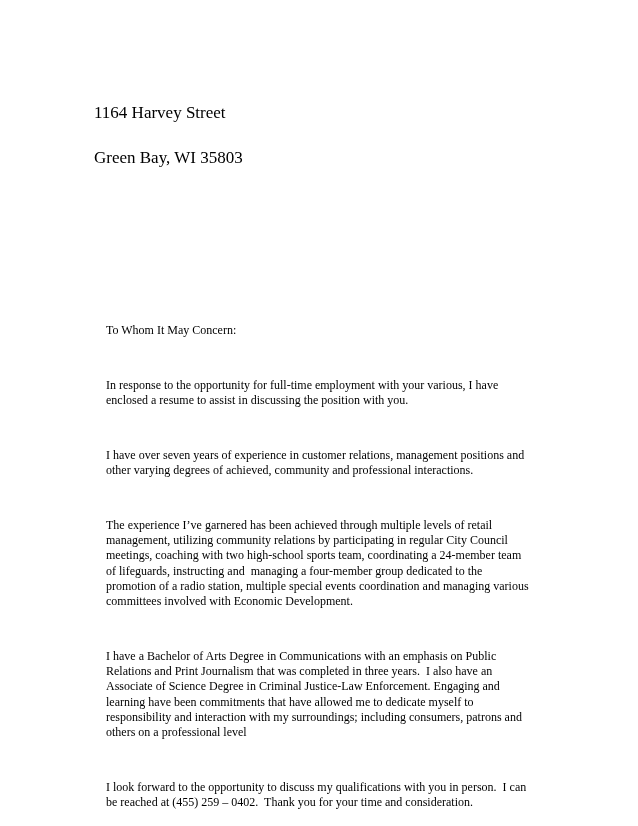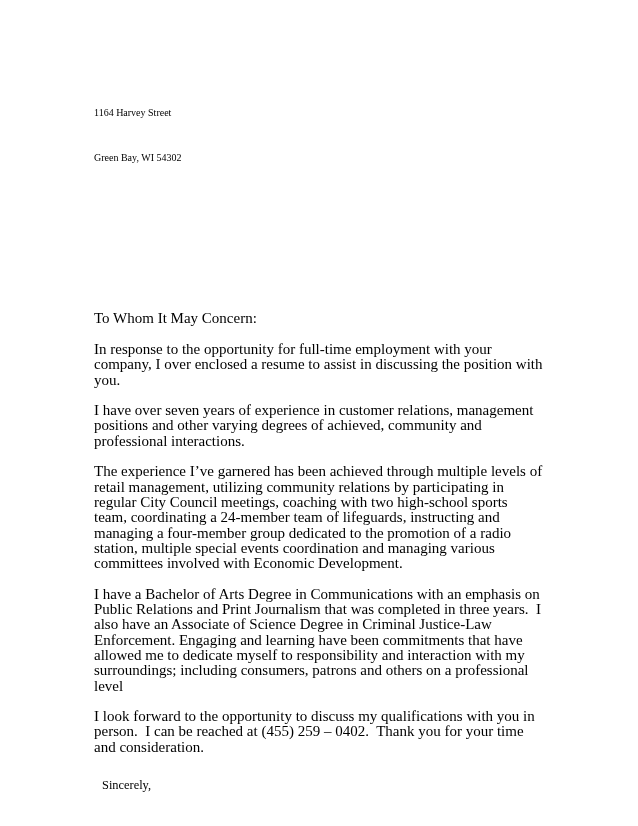--- a/index.html
+++ b/index.html
@@ -21,70 +21,70 @@
     background: #ffffff;
     overflow: hidden;
   }
   #letter {
     position: absolute;
     left: 94px;
     top: 74px;
     width: 450px;
   }
   .block {
-    font-size: 10px;
+    font-size: 17px;
     line-height: 15.3px;
     text-align: left;
     white-space: pre-wrap;
   }
   
   .address {
     margin: 0;
   }
   .address .line {
     display: block;
   }
   
   .gap-address-salutation { height: 115px; }
   .gap-para { height: 15.3px; }
   .gap-signature { height: 46px; }
   .gap-name-enclosures { height: 15.3px; }
 
   p.para {
-    margin: 0;
-    font-size: 15px;
+    margin: 12px;
+    font-size: 12px;
     line-height: 15.3px;
     text-align: left;
     white-space: pre-wrap;
   }
   .sig-line {
     margin: 8px;
     font-size: 12.4px;
     line-height: 15.3px;
   }
 </style>
 </head>
 <body>
 
 <div id="page">
 
   <div id="letter">
 
     <div class="address block">
       <span class="line">1164 Harvey Street</span>
-      <span class="line">Green Bay, WI 54302</span>
+      <span class="line">Green Bay, WI 35803</span>
     </div>
 
     <div class="gap-address-salutation"></div>
 
     <p class="para">To Whom It May Concern:</p>
 
     <div class="gap-para"></div>
 
-    <p class="para">In response to the opportunity for full-time employment with your company, I over enclosed a resume to assist in discussing the position with you.</p>
+    <p class="para">In response to the opportunity for full-time employment with your various, I have enclosed a resume to assist in discussing the position with you.</p>
 
     <div class="gap-para"></div>
 
     <p class="para">I have over seven years of experience in customer relations, management positions and other varying degrees of achieved, community and professional interactions.</p>
 
     <div class="gap-para"></div>
 
     <p class="para">The experience I’ve garnered has been achieved through multiple levels of retail management, utilizing community relations by participating in regular City Council meetings, coaching with two high-school sports team, coordinating a 24-member team of lifeguards, instructing and  managing a four-member group dedicated to the promotion of a radio station, multiple special events coordination and managing various committees involved with Economic Development.</p>
 
     <div class="gap-para"></div>

